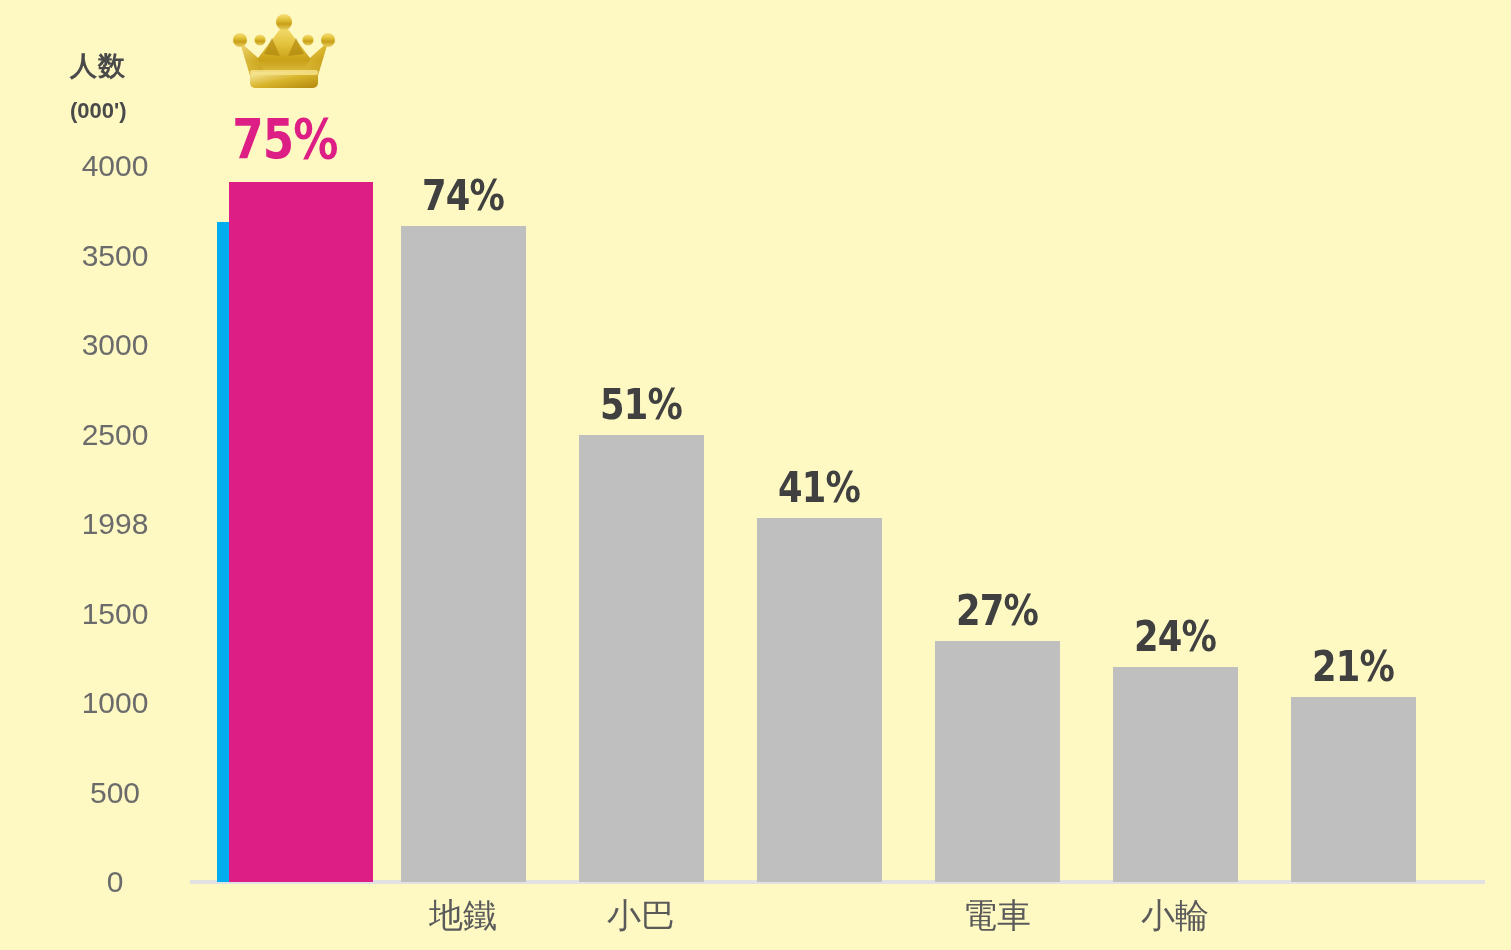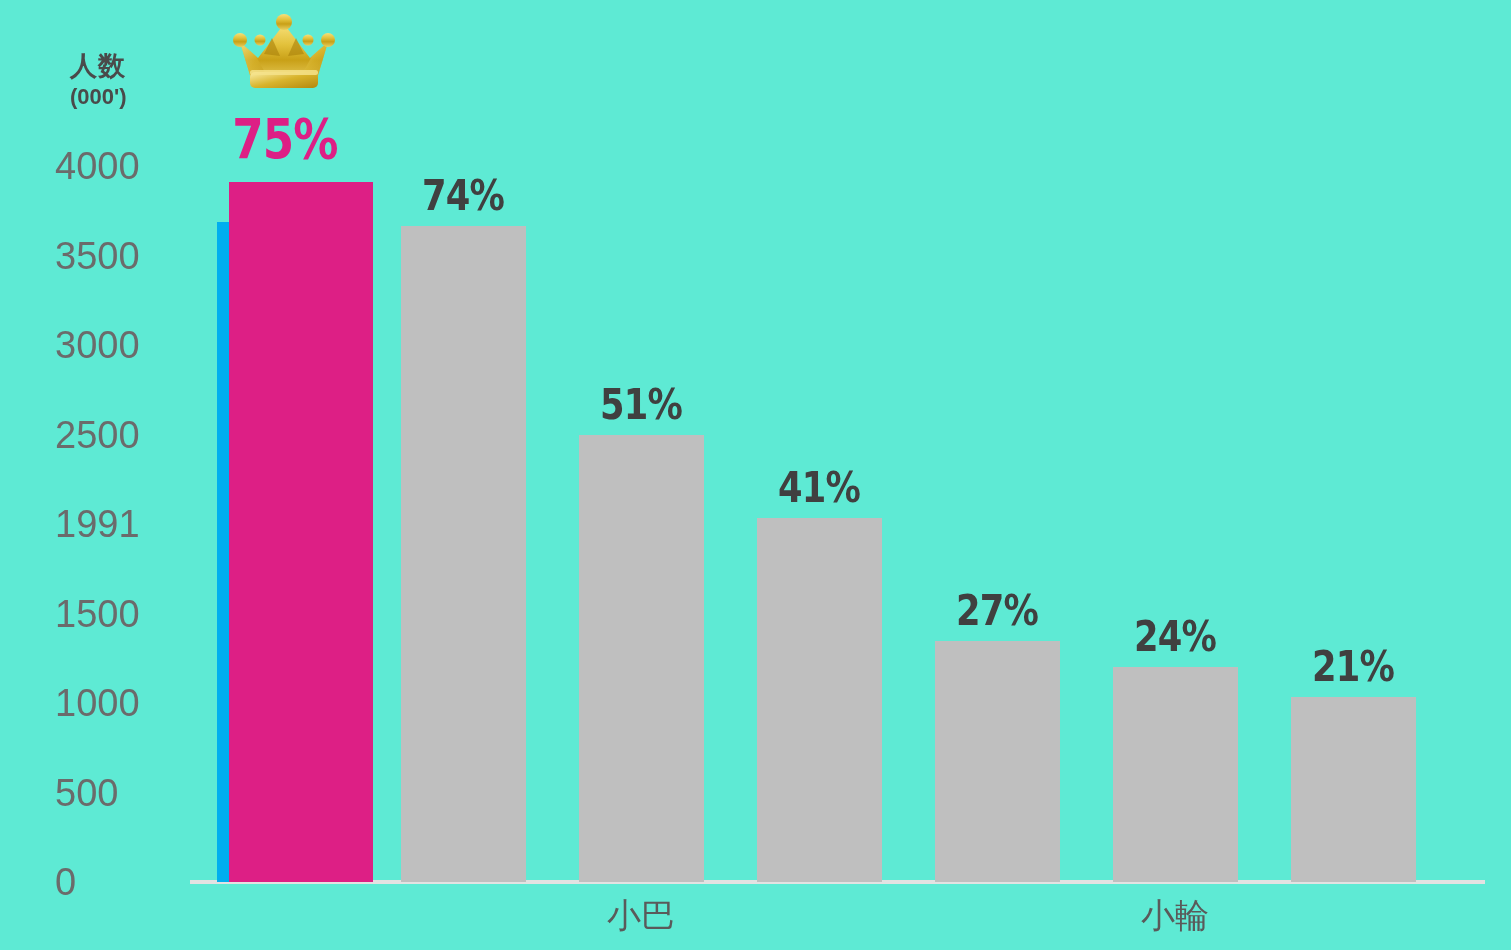--- a/index.html
+++ b/index.html
@@ -7,21 +7,21 @@
     padding: 0;
     background: #ffffff;
   }
   body {
     font-family: "Liberation Sans", "DejaVu Sans", sans-serif;
   }
   #chart-root {
     position: relative;
     width: 1511px;
     height: 950px;
-    background: #5eead4;
+    background: #fef9c3;
     overflow: hidden;
   }
 
   
   .axis-title {
     position: absolute;
     left: 70px;
     top: 50px;
     color: #4a4a4a;
     line-height: 1.18;
@@ -31,31 +31,31 @@
     display: block;
     font-size: 27px;
     font-weight: 700;
     letter-spacing: 1px;
     font-family: "DejaVu Sans", "Liberation Sans", sans-serif;
   }
   .axis-title .t-sub {
     display: block;
     font-size: 22px;
     font-weight: 700;
-    margin-top: 2px;
+    margin-top: 16px;
     font-family: "Liberation Sans", sans-serif;
   }
 
   
   .ytick {
     position: absolute;
     right: 0;
     width: 120px;
-    text-align: left;
-    font-size: 38px;
+    text-align: center;
+    font-size: 30px;
     color: #6b6b6b;
     font-family: "Liberation Sans", sans-serif;
     transform: translateY(-50%);
     white-space: nowrap;
   }
   #y-axis-ticks {
     position: absolute;
     left: 55px;
     top: 0;
     width: 120px;
@@ -130,41 +130,43 @@
   <div class="axis-title">
     <span class="t-main">人数</span>
     <span class="t-sub">(000')</span>
   </div>
 
   <div id="y-axis-ticks">
       <div class="ytick" style="top: 166px;">4000</div>
       <div class="ytick" style="top: 255.5px;">3500</div>
       <div class="ytick" style="top: 345px;">3000</div>
       <div class="ytick" style="top: 434.5px;">2500</div>
-      <div class="ytick" style="top: 524px;">1991</div>
+      <div class="ytick" style="top: 524px;">1998</div>
       <div class="ytick" style="top: 613.5px;">1500</div>
       <div class="ytick" style="top: 703px;">1000</div>
       <div class="ytick" style="top: 792.5px;">500</div>
       <div class="ytick" style="top: 882px;">0</div>
     </div>
 
   <div id="plot-area">
     <div class="baseline"></div>
   <div class="bar bar-blue" style="left: 216.5px; width: 121px; height: 659.973px;"></div>
       <div class="bar bar-accent" style="left: 228.5px; width: 144px; height: 699.89px;"></div>
       <div class="bar-label highlight" style="left: 195px; width: 180px; top: 107.11px;">75%</div>
       <div class="bar bar-grey" style="left: 400.5px; width: 125px; height: 656.035px;"></div>
       <div class="bar-label" style="left: 373px; width: 180px; top: 169.965px;">74%</div>
+      <div class="cat-label" style="left: 353px; width: 220px;">地鐵</div>
       <div class="bar bar-grey" style="left: 578.5px; width: 125px; height: 446.963px;"></div>
       <div class="bar-label" style="left: 551px; width: 180px; top: 379.037px;">51%</div>
       <div class="cat-label" style="left: 531px; width: 220px;">小巴</div>
       <div class="bar bar-grey" style="left: 756.5px; width: 125px; height: 364.086px;"></div>
       <div class="bar-label" style="left: 729px; width: 180px; top: 461.914px;">41%</div>
       <div class="bar bar-grey" style="left: 934.5px; width: 125px; height: 240.934px;"></div>
       <div class="bar-label" style="left: 907px; width: 180px; top: 585.066px;">27%</div>
+      <div class="cat-label" style="left: 887px; width: 220px;">電車</div>
       <div class="bar bar-grey" style="left: 1112.5px; width: 125px; height: 214.979px;"></div>
       <div class="bar-label" style="left: 1085px; width: 180px; top: 611.021px;">24%</div>
       <div class="cat-label" style="left: 1065px; width: 220px;">小輪</div>
       <div class="bar bar-grey" style="left: 1290.5px; width: 125px; height: 184.907px;"></div>
       <div class="bar-label" style="left: 1263px; width: 180px; top: 641.093px;">21%</div>
     </div>
 
   <svg id="crown-icon" viewBox="0 0 116 96">
     <defs>
       <linearGradient id="gold" x1="0" y1="0" x2="0" y2="1">

